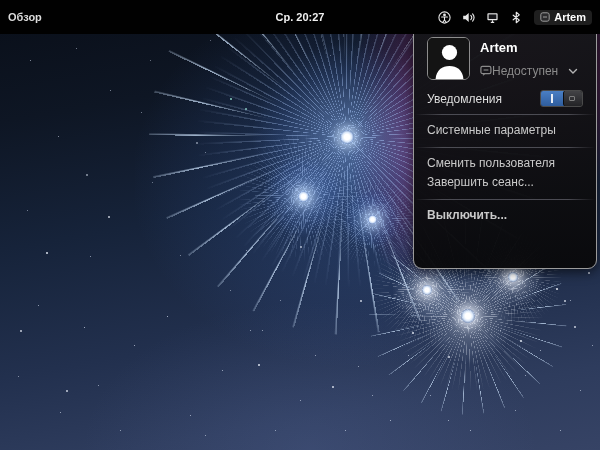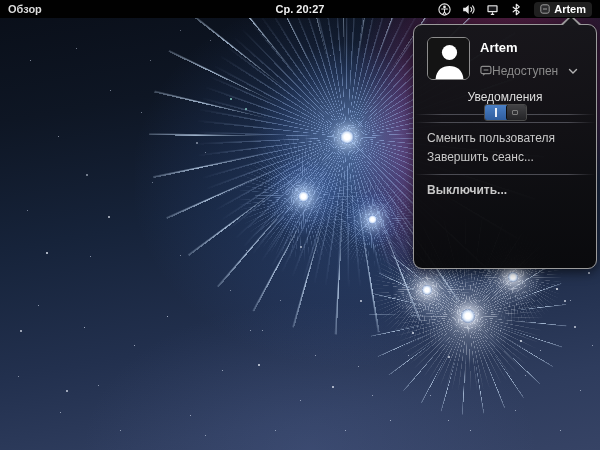--- a/index.html
+++ b/index.html
@@ -78,21 +78,21 @@
   .fw .core { position:absolute; width:14px; height:14px; left:calc(50% - 7px); top:calc(50% - 7px); border-radius:50%;
     background: radial-gradient(circle, #ffffff 0 28%, rgba(225,238,255,.95) 48%, rgba(160,195,255,.4) 72%, transparent);
     box-shadow: 0 0 12px 4px rgba(205,228,255,.85); }
   .fw.white .core { box-shadow: 0 0 11px 4px rgba(240,245,255,.85); }
   .fw.big::after { content:""; position:absolute; inset:-16%; border-radius:50%;
     background: repeating-conic-gradient(from 8deg, rgba(208,230,255,.85) 0deg .32deg, transparent .75deg 12.5deg);
     -webkit-mask-image: radial-gradient(circle, transparent 28%, rgba(0,0,0,.85) 54%, transparent 80%);
             mask-image: radial-gradient(circle, transparent 28%, rgba(0,0,0,.85) 54%, transparent 80%); }
 
   
-  .topbar { position:absolute; top:0; left:0; width:600px; height:18px; z-index:30;
+  .topbar { position:absolute; top:0; left:0; width:600px; height:34px; z-index:30;
     background:#010101; display:flex; align-items:center; padding:0 8px;
     color:#e8e8e8; font-size:11px; font-weight:700; }
   .overview-btn { color:#dcdcdc; cursor:default; }
   .clock { position:absolute; left:0; right:0; text-align:center; color:#f0f0f0; }
   .tray { margin-left:auto; display:flex; align-items:center; gap:11px; position:relative; z-index:2; }
   .tray .ticon { width:13px; height:13px; display:block; }
   .user-btn { display:flex; align-items:center; gap:4px; padding:1px 6px 2px 6px;
     background:rgba(255,255,255,.12); border-radius:4px; }
   .user-btn .uname { color:#ffffff; }
 
@@ -110,21 +110,21 @@
 
   .user-row { display:flex; gap:10px; padding:0 13px; align-items:flex-start; }
   .avatar { width:43px; height:43px; border:1px solid #8d8d8d; border-radius:6px;
     background:#151515; overflow:hidden; flex:0 0 auto; }
   .id-col { flex:1; padding-top:3px; min-width:0; }
   .uname-big { font-size:13px; font-weight:700; color:#ffffff; }
   .status-row { display:flex; align-items:center; margin-top:9px; }
   .status-text { color:#8b8b8b; }
   .status-chevron { margin-left:10px; display:block; }
 
-  .switch-row { display:flex; align-items:center; padding:10px 13px 0 13px; height:27px;flex-direction:column; }
+  .switch-row { display:flex; align-items:center; padding:10px 13px 0 13px; height:27px; }
   .switch-label { flex:1; color:#dedede; }
   .toggle { position:relative; width:43px; height:17px; border-radius:3px;
     background:#1d1d1d; border:1px solid #4a4a4a; overflow:hidden; flex:0 0 auto; }
   .toggle .track-on { position:absolute; left:0; top:0; bottom:0; width:55%; display:none;
     background: linear-gradient(180deg, #4a7fc4, #2f5d9e); }
   .toggle .track-on i { position:absolute; left:50%; top:3px; bottom:3px; width:2px; margin-left:-1px; background:#e9eef6; }
   .toggle.on .track-on { display:block; }
   .toggle .knob { position:absolute; right:0; top:0; bottom:0; width:47%;
     background: linear-gradient(180deg, #434346, #232326); border-left:1px solid #0c0c0c; border-radius:2px; }
   .toggle .knob i { position:absolute; left:50%; top:50%; width:6px; height:5px; margin:-3px 0 0 -4px;
@@ -261,20 +261,21 @@
             <i></i>
           </span>
         <span class="knob">
             <i></i>
           </span>
       </span>
     </div>
 
     <div class="sep"></div>
 
+    <div class="menu-item">Системные параметры</div>
 
     <div class="sep"></div>
 
     <div class="menu-item">Сменить пользователя</div>
     <div class="menu-item">Завершить сеанс...</div>
 
     <div class="sep"></div>
 
     <div class="menu-item" style="margin-top:2px;font-weight:bold;">Выключить...</div>
   </div>

